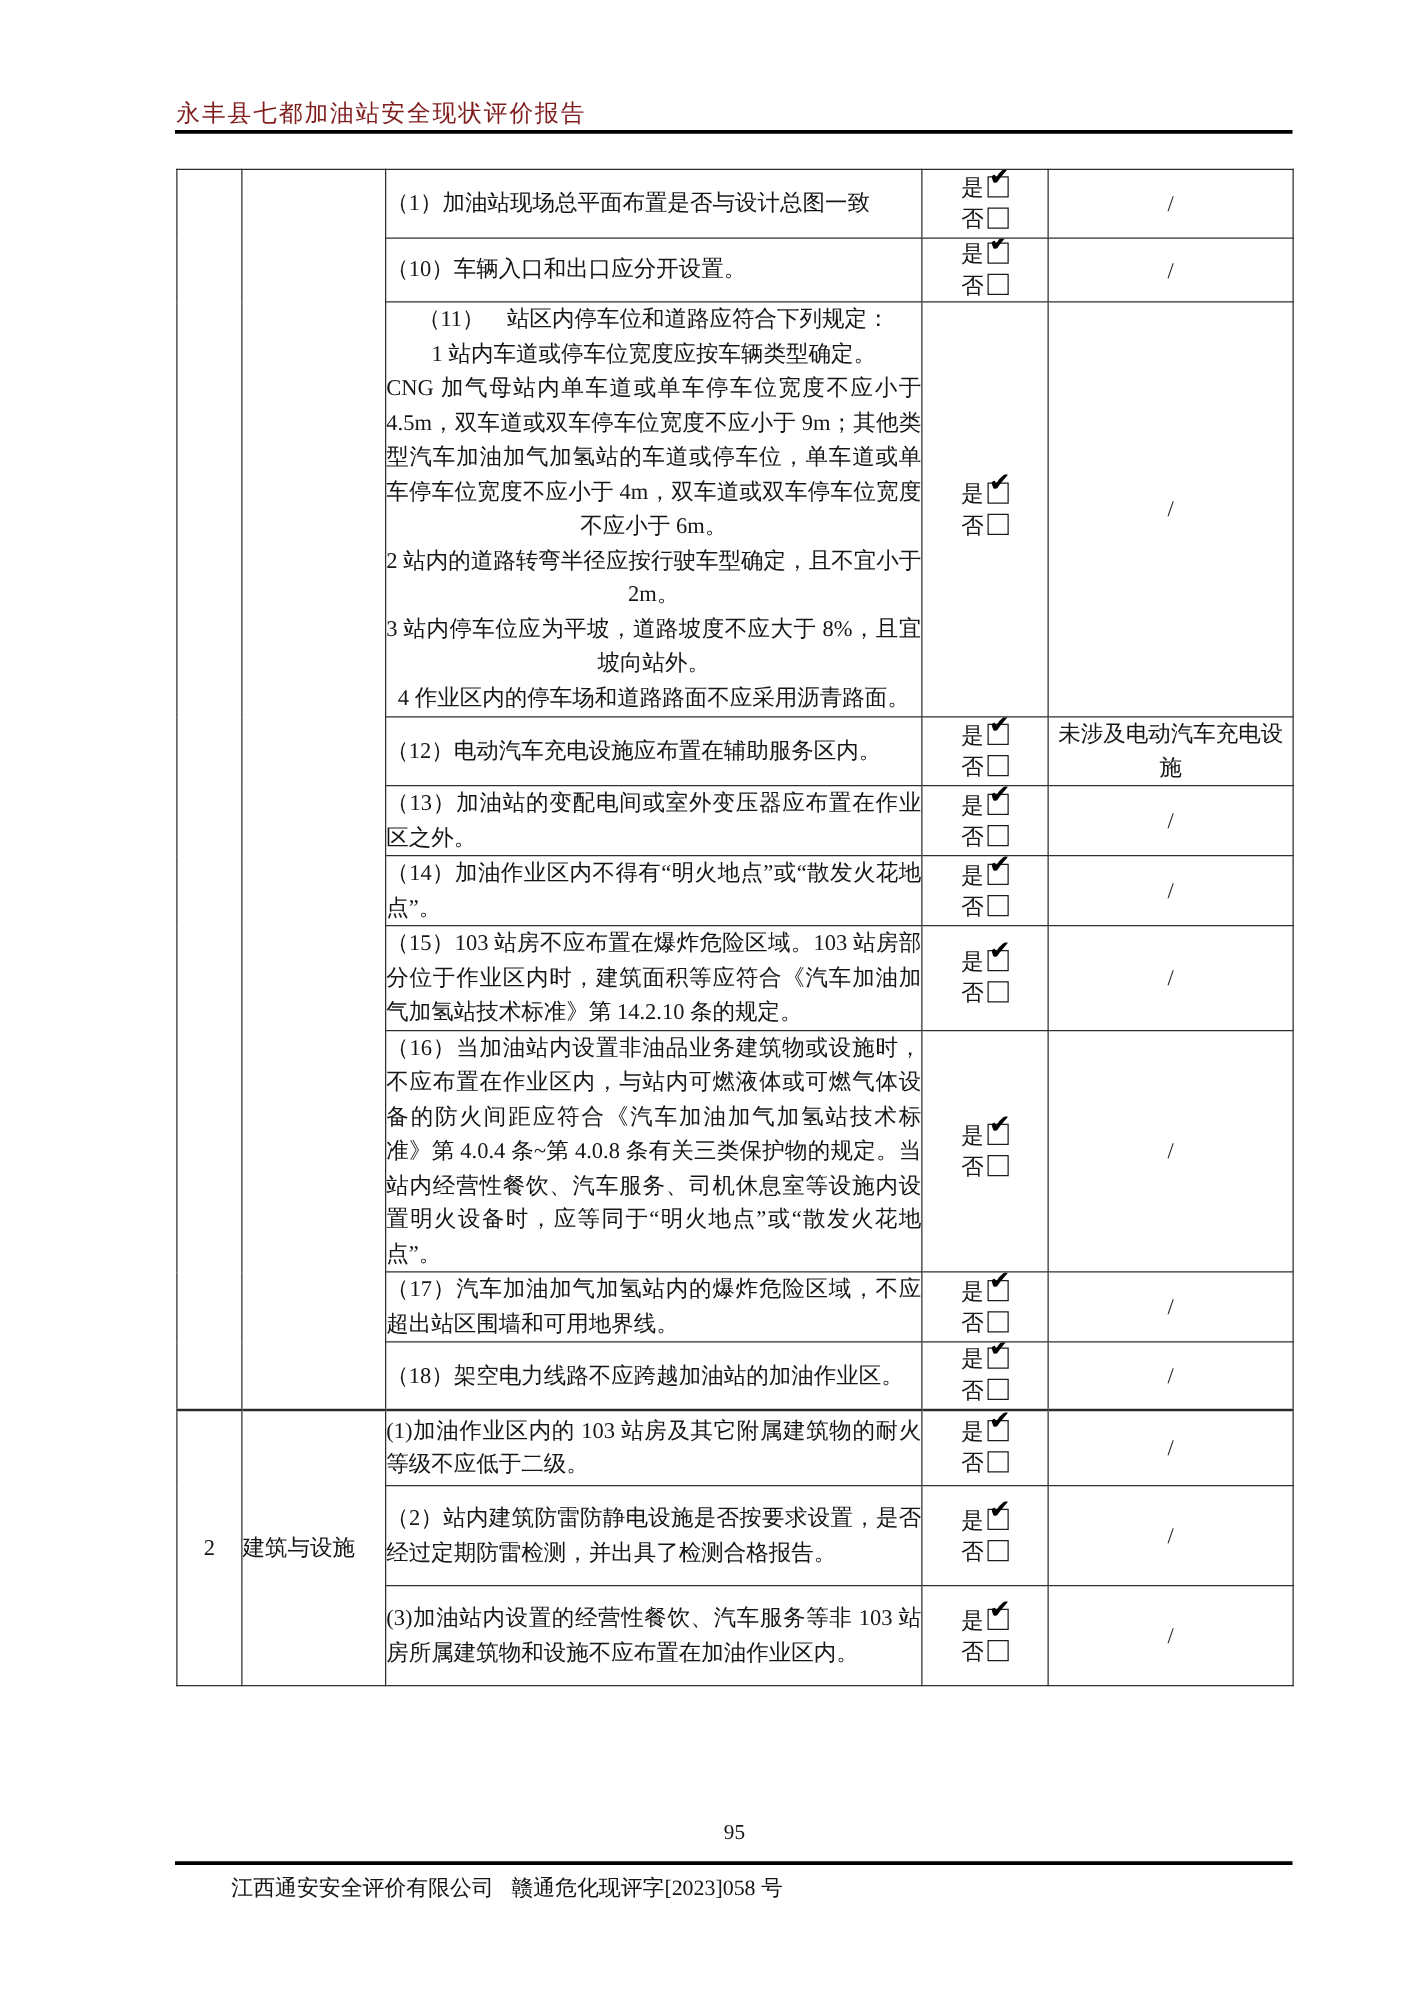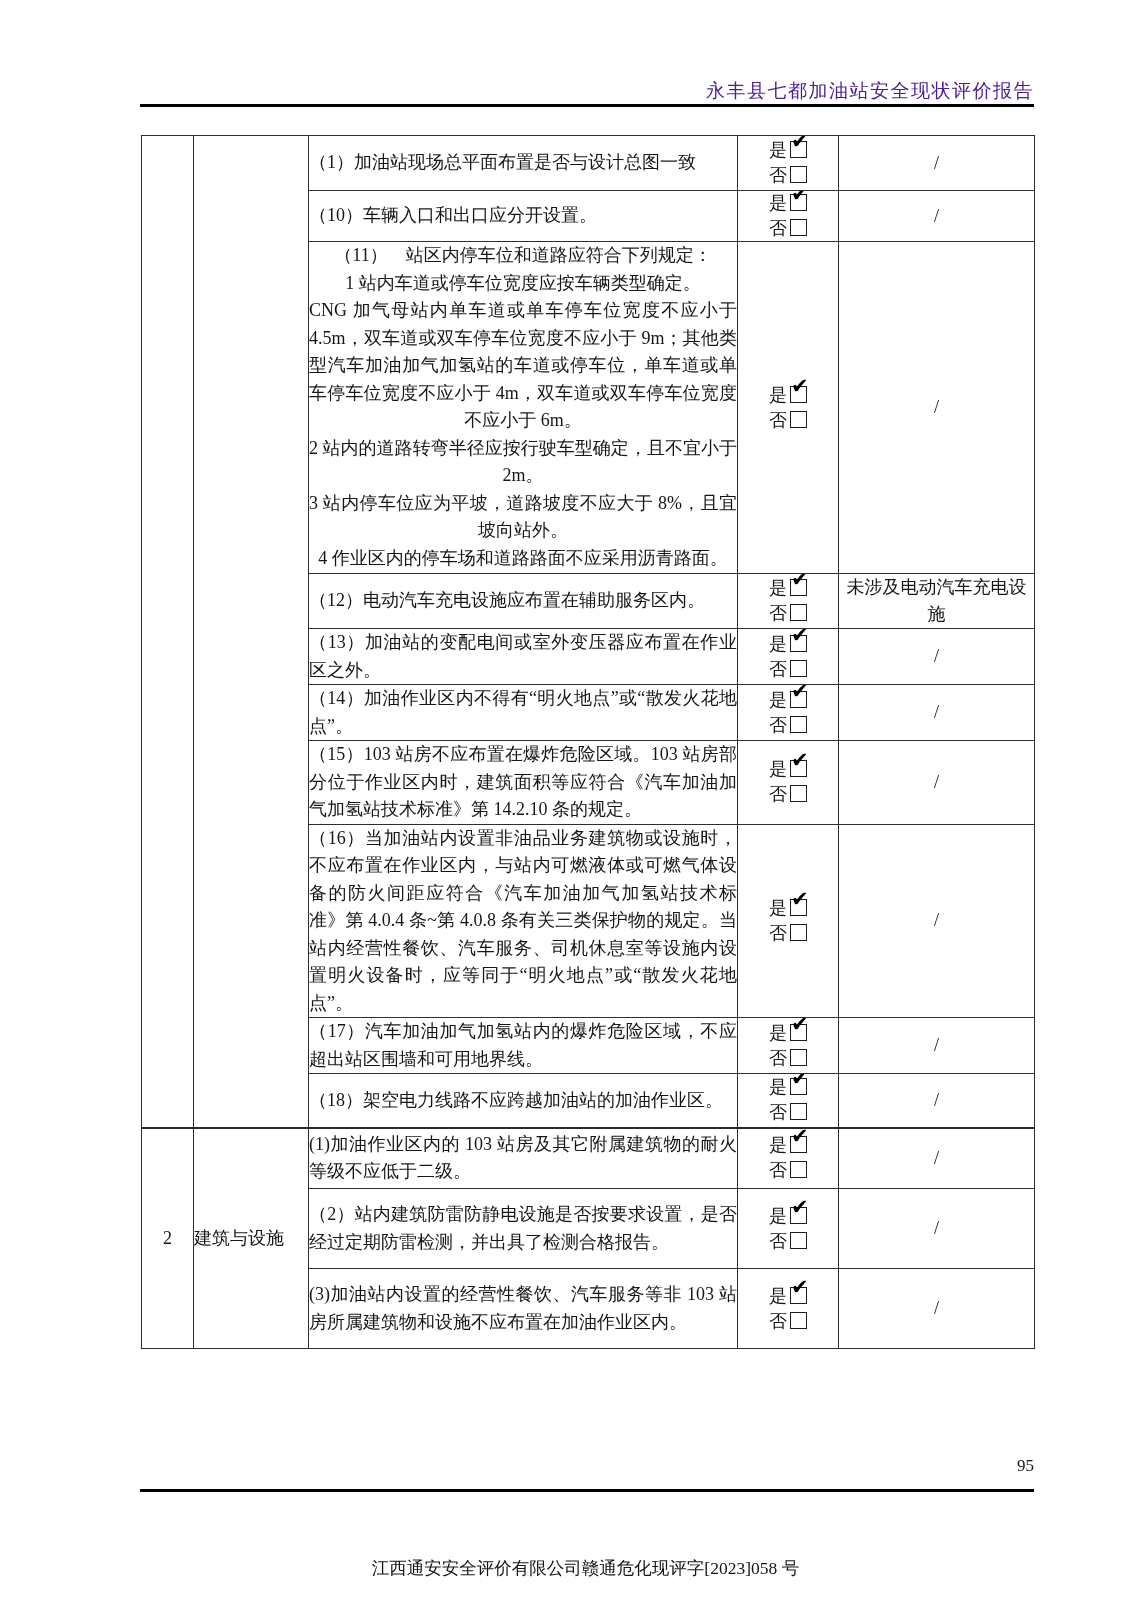--- a/index.html
+++ b/index.html
@@ -2,22 +2,22 @@
 <html><head>
 <meta charset="utf-8">
 <style>
   html,body{margin:0;padding:0;}
   body{
     width:1131px;height:1600px;position:relative;background:#ffffff;
     font-family:"Liberation Serif","DejaVu Serif",serif;color:#141414;
     -webkit-font-smoothing:antialiased;
   }
   .doc-title{
-    position:absolute;left:141px;top:78px;width:893px;text-align:right;
-    font-size:19px;letter-spacing:1.5px;color:#4c1d95;
+    position:absolute;left:141px;top:78px;width:893px;text-align:left;
+    font-size:19px;letter-spacing:1.5px;color:#7f1d1d;
   }
   .head-rule{position:absolute;left:140px;top:104px;width:894px;height:3px;background:#000;}
 
   table.checklist{
     position:absolute;left:141px;top:135px;width:893px;
     border-collapse:collapse;table-layout:fixed;
     font-size:18px;color:#161616;
   }
   table.checklist td{
     border:1px solid #2e2e2e;padding:0;vertical-align:middle;overflow:hidden;
@@ -37,25 +37,25 @@
     display:inline-block;width:15px;height:15px;border:1.7px solid #1c1c1c;
     margin-left:3px;vertical-align:-2px;position:relative;background:#fff;
   }
   .tick{
     visibility:hidden;position:absolute;left:0px;top:-11px;
     font-size:21px;font-weight:bold;color:#000;
     font-family:"DejaVu Sans",sans-serif;line-height:21px;
   }
   .cb[data-checked="true"] .tick{visibility:visible;}
 
-  .page-num{position:absolute;left:141px;top:1456px;width:893px;text-align:right;font-size:17px;}
+  .page-num{position:absolute;left:141px;top:1456px;width:893px;text-align:center;font-size:17px;}
   .foot-rule{position:absolute;left:140px;top:1489px;width:894px;height:2.5px;background:#000;}
   .footer-row{
-    position:absolute;left:141px;top:1556px;width:893px;box-sizing:border-box;
-    padding:0 48px 0 44px;display:flex;justify-content:center;font-size:17.5px;
+    position:absolute;left:141px;top:1498px;width:893px;box-sizing:border-box;
+    padding:0 48px 0 44px;display:flex;justify-content:flex-start;font-size:17.5px;gap:14px;
   }
 </style>
 </head>
 <body>
 
 <div class="doc-title">永丰县七都加油站安全现状评价报告</div>
 <div class="head-rule"></div>
 
 <table class="checklist">
   <colgroup>

